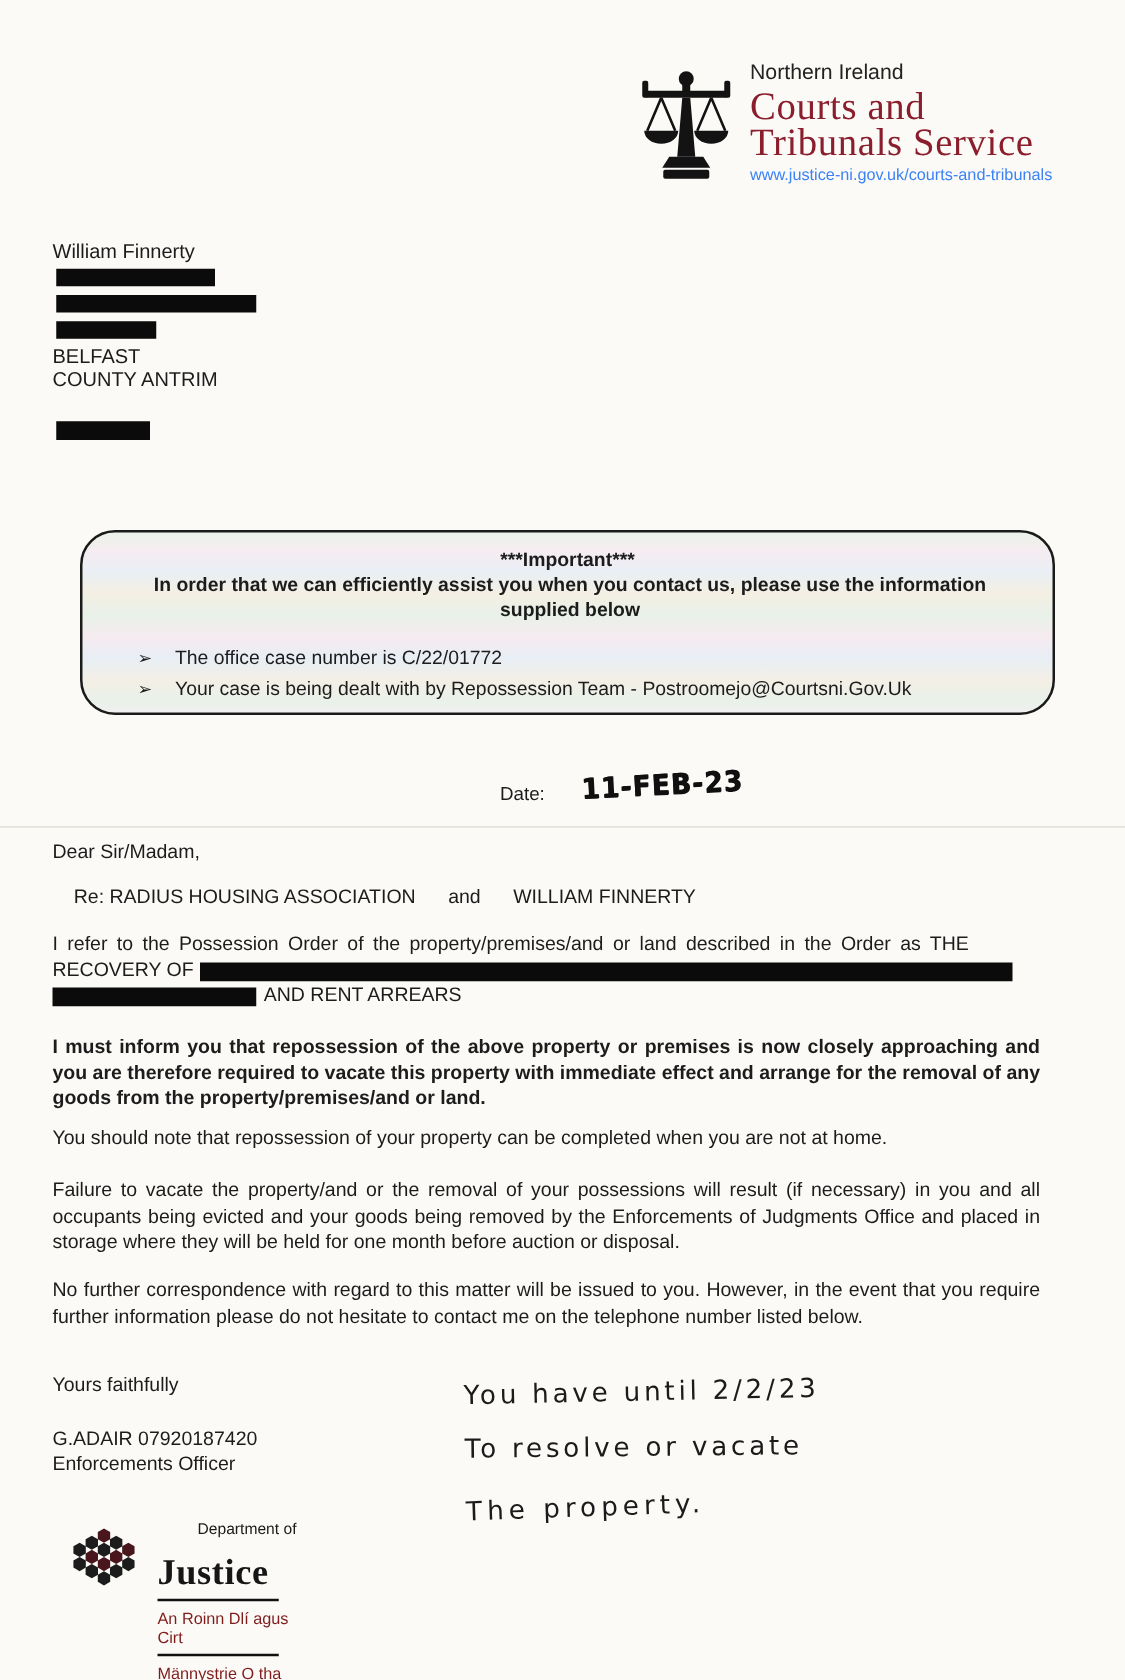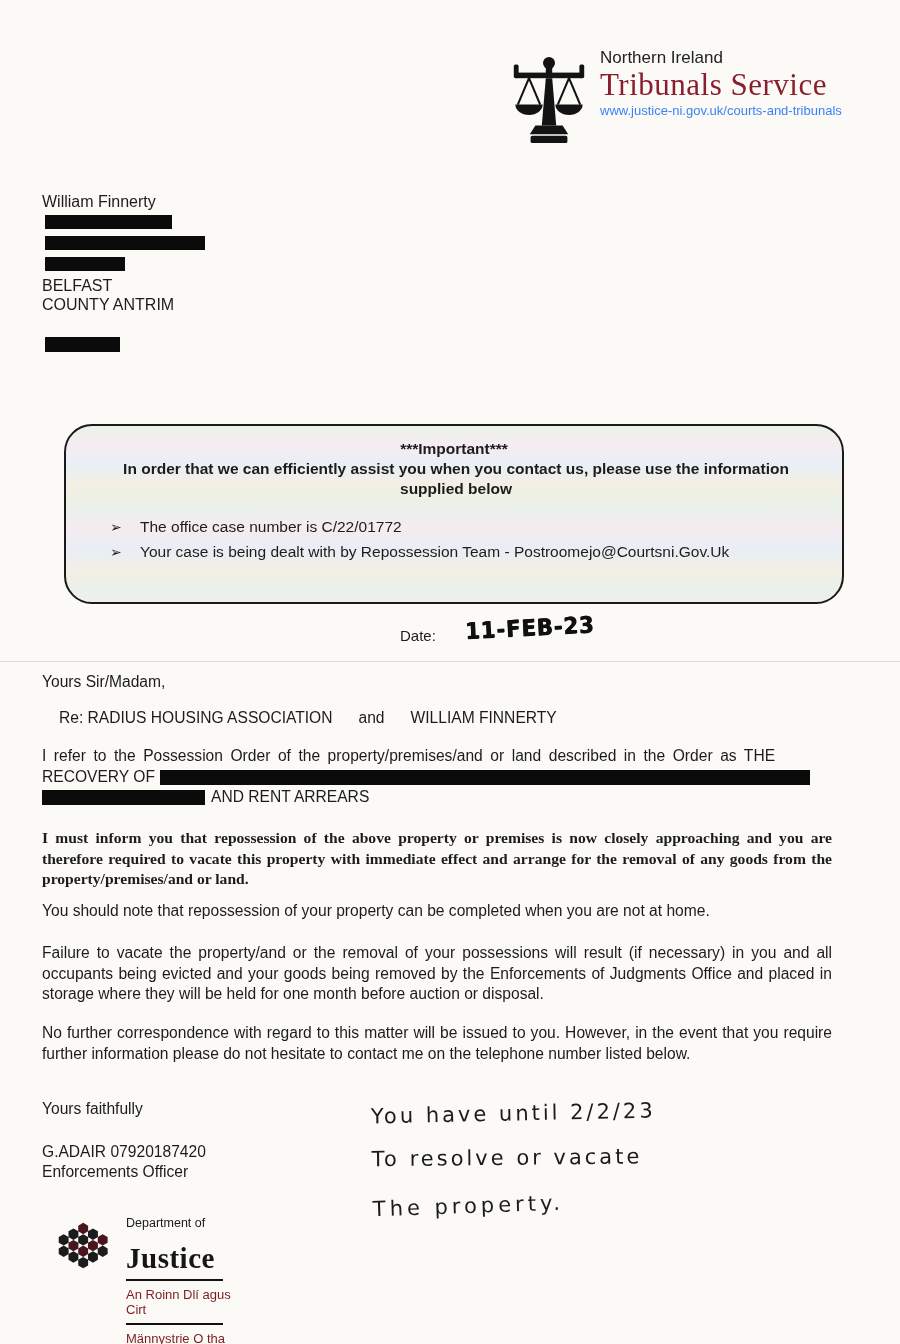--- a/index.html
+++ b/index.html
@@ -30,21 +30,21 @@
 
   
   .office{left:490px;top:188px;width:345px;font-size:16px;line-height:18px;}
   .office .rule{position:absolute;left:-2px;width:336px;height:4px;background:#0c0c0c;}
   .office .r1{top:39px;}
   .office .r2{top:133px;}
   .office .addr{position:absolute;left:0;top:46px;line-height:17px;font-size:15.5px;}
 
   
   .impbox{
-    left:64px;top:424px;width:780px;height:180px;box-sizing:border-box;
+    left:64px;top:424px;width:780px;height:148px;box-sizing:border-box;
     border:2.5px solid #1a1a1a;border-radius:28px;
     background:linear-gradient(180deg,#eaf2e7 0%,#f6ecf1 10%,#e9eff5 22%,#f4efe3 34%,#e8f1e9 46%,#f6ebf0 58%,#e8eef5 70%,#f3efe5 82%,#e9f1ea 94%,#f0eff0 100%);
   }
   .imp-title{position:absolute;left:0;top:14px;width:100%;text-align:center;font-weight:bold;font-size:15.5px;}
   .imp-sub{position:absolute;left:40px;top:33px;width:700px;text-align:center;font-weight:bold;font-size:15.5px;line-height:20px;}
   .imp-bullet{position:absolute;left:44px;font-size:15.5px;}
   .imp-bullet .glyph{display:inline-block;width:30px;font-size:14px;}
   .ib1{top:92px;} .ib2{top:117px;}
 
   
@@ -59,41 +59,41 @@
   .crease{left:0;top:661px;width:900px;height:1px;background:#ddd9d3;}
 
   
   .bodycol{left:42px;width:790px;font-size:15.6px;line-height:20.5px;}
   .salutation{top:672px;}
   .re-line{top:708px;padding-left:17px;}
   .re-line span{margin-right:26px;}
   .re-line span:last-child{margin-right:0;}
   .p1{top:746px;}
   .p1 .l1{word-spacing:3.2px;}
-  .p2{top:828px;font-weight:bold;text-align:justify;line-height:20.5px;font-family:Liberation Serif, serif;}
+  .p2{top:828px;font-weight:bold;text-align:justify;line-height:20.5px;}
   .p3{top:901px;}
   .p4{top:943px;text-align:justify;}
   .p5{top:1023px;text-align:justify;}
   .closing{top:1099px;}
   .signatory{top:1142px;line-height:20px;}
 
   
   .hand-note{
     left:372px;top:1100px;width:420px;
     font-family:"DejaVu Sans",sans-serif;color:#1b1b1b;
     font-size:21px;letter-spacing:3px;transform:rotate(-1.2deg);
   }
   .hand-note div{margin-bottom:21px;white-space:nowrap;}
   .hand-note .hl2{transform:rotate(0.6deg);}
   .hand-note .hl3{transform:rotate(-0.8deg);letter-spacing:4px;}
 
   
   .doj-hex{left:58px;top:1216px;width:52px;height:64px;}
   .doj-text{left:126px;top:1216px;width:120px;}
-  .doj-small{font-size:12.5px;color:#1a1a1a;}
+  .doj-small{font-size:12.5px;color:#1a1a1a;margin-left:32px;}
   .doj-name{font-family:"Liberation Serif",serif;font-weight:bold;font-size:29px;color:#161616;margin-top:12px;letter-spacing:0.5px;}
   .doj-sep{width:97px;height:2px;background:#111;margin:4px 0;}
   .doj-lang{font-size:13px;font-weight:normal;color:#7f1d1d;padding:2px 0;}
 </style>
 </head>
 <body>
 
 <div class="page">
 
   <svg class="abs scales" viewBox="0 0 100 115" aria-hidden="true">
@@ -112,20 +112,21 @@
       <path d="M75 29 L61 62 M75 29 L89 62"></path>
     </g>
     <g fill="#131313">
       <path d="M8 62 a17 13 0 0 0 34 0 z"></path>
       <path d="M58 62 a17 13 0 0 0 34 0 z"></path>
     </g>
   </svg>
 
   <div class="abs lh-text">
     <div class="lh-region">Northern Ireland</div>
+    <div class="lh-name">Courts and</div>
     <div class="lh-name">Tribunals Service</div>
     <div class="lh-url">www.justice-ni.gov.uk/courts-and-tribunals</div>
   </div>
 
   <div class="abs recipient">
     <div>William Finnerty</div>
     <span class="bar b1"></span>
     <span class="bar b2"></span>
     <span class="bar b3"></span>
     <div class="city">BELFAST</div>
@@ -143,21 +144,21 @@
     <div class="imp-bullet ib2">
       <span class="glyph">➢</span><span>Your case is being dealt with by Repossession Team - Postroomejo@Courtsni.Gov.Uk</span>
     </div>
   </div>
 
   <div class="abs date-label">Date:</div>
   <div class="abs hand-date">11-FEB-23</div>
 
   <div class="abs crease"></div>
 
-  <div class="abs bodycol salutation">Yours Sir/Madam,</div>
+  <div class="abs bodycol salutation">Dear Sir/Madam,</div>
 
   <div class="abs bodycol re-line">
     <span>Re: RADIUS HOUSING ASSOCIATION</span><span>and</span><span>WILLIAM FINNERTY</span>
   </div>
 
   <div class="abs bodycol p1">
     <span class="l1">I refer to the Possession Order of the property/premises/and or land described in the Order as THE</span><br>
     <span>RECOVERY OF</span><span class="bar inline" style="width:650px;"></span><br>
     <span class="bar inline" style="width:163px;margin-left:0;margin-right:6px;"></span><span>AND RENT ARREARS</span>
   </div>

